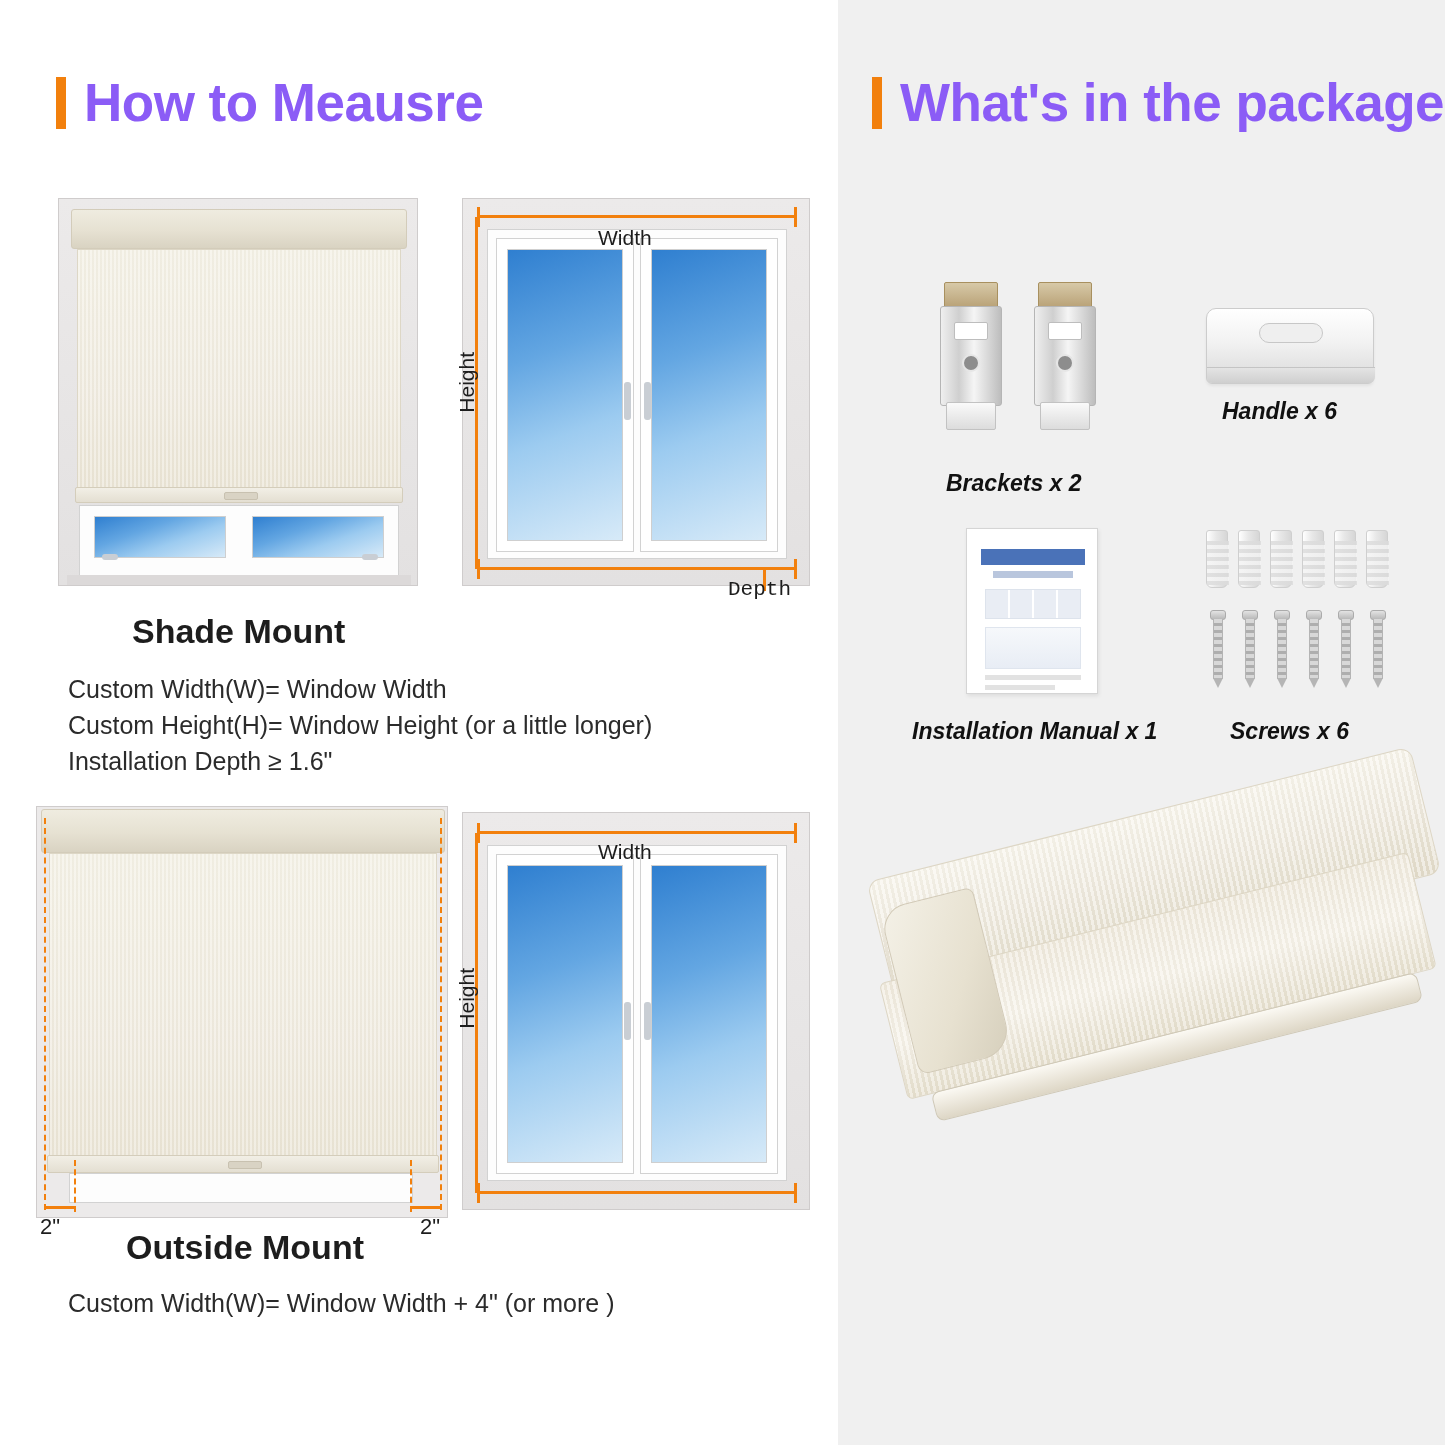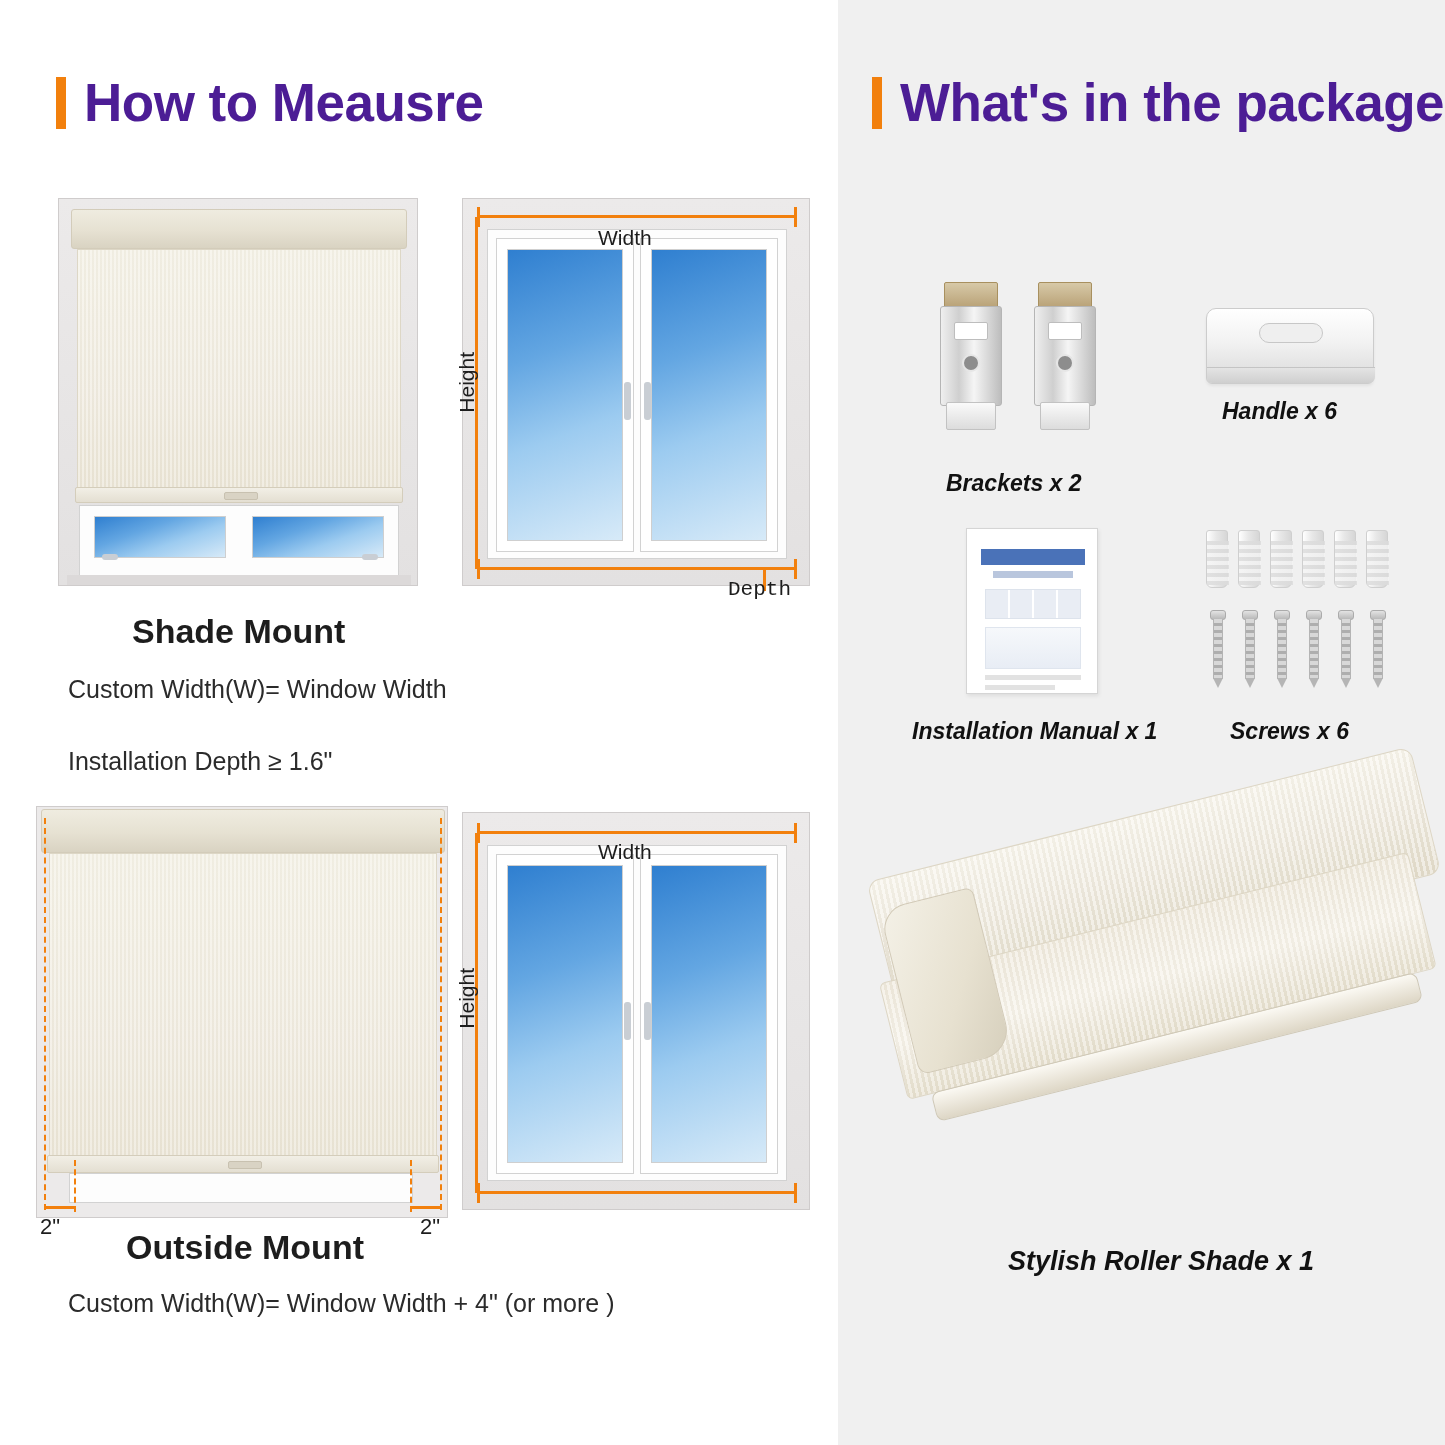--- a/index.html
+++ b/index.html
@@ -13,21 +13,21 @@
   .page { position:relative; width:1445px; height:1445px; display:flex; }
 
   
   .col-left  { position:relative; width:838px; height:1445px; background:#ffffff; }
   .col-right { position:relative; width:607px; height:1445px; background:#f0f0f0; }
   .divider { position:absolute; left:838px; top:0; width:2px; height:1445px; background:#d8d8d8; }
 
   
   .heading { position:absolute; display:flex; align-items:center; }
   .heading .bar { width:10px; height:52px; background:#f2800d; margin-right:18px; }
-  .heading .txt { font-size:53px; font-weight:bold; color:#4c1d95; letter-spacing:-0.5px; white-space:nowrap; }
+  .heading .txt { font-size:53px; font-weight:bold; color:#8b5cf6; letter-spacing:-0.5px; white-space:nowrap; }
   #h-measure { left:56px; top:72px; }
   #h-package { left:872px; top:72px; }
 
   
   .win-outer {
     position:absolute;
     background:linear-gradient(180deg,#eceaea 0%,#e3e1e1 100%);
     border:1px solid #cfcccc;
   }
 
@@ -210,20 +210,21 @@
       <div class="mline" style="left:12px; top:18px; width:3px; height:352px;"></div>
       <div class="mline" style="left:300px; top:370px; width:3px; height:22px;"></div>
     </div>
     <div class="mlabel" style="left:598px; top:226px;">Width</div>
     <div class="mlabel vlabel" style="left:455px; top:352px;">Height</div>
     <div class="mlabel" style="left:728px; top:578px;font-family:Liberation Mono, monospace;">Depth</div>
 
     <div class="mount-title" style="left:132px; top:612px;">Shade Mount</div>
 
     <div class="spec" style="left:68px; top:670px;">Custom Width(W)= Window Width</div>
+    <div class="spec" style="left:68px; top:706px;">Custom Height(H)= Window Height (or a little longer)</div>
     <div class="spec" style="left:68px; top:742px;">Installation Depth ≥ 1.6"</div>
 
     <div class="win-outer" style="left:36px; top:806px; width:412px; height:412px; background:#eceaea;">
       <div class="headrail" style="position:absolute; left:4px; top:2px; width:404px; height:44px;"></div>
       <div class="fabric" style="position:absolute; left:12px; top:46px; width:388px; height:304px;"></div>
       <div class="bottombar" style="position:absolute; left:10px; top:348px; width:392px; height:18px;">
         <div class="pulltab" style="left:180px; top:5px;"></div>
       </div>
       <div class="frame-white" style="position:absolute; left:32px; top:366px; width:344px; height:30px;"></div>
     </div>
@@ -354,15 +355,14 @@
         <div class="tip"></div>
       </div>
     <div class="item-label" style="left:392px; top:718px;">Screws  x 6</div>
 
     <div class="product" style="left:60px; top:860px;">
       <div class="prod-tube"></div>
       <div class="prod-fabric"></div>
       <div class="prod-endcap"></div>
       <div class="prod-bar"></div>
     </div>
-    <div class="item-label big" style="left:170px; top:1246px;">Stylish Roller Shade x 1</div>
   </div>
 </div>
 
 </body></html>

